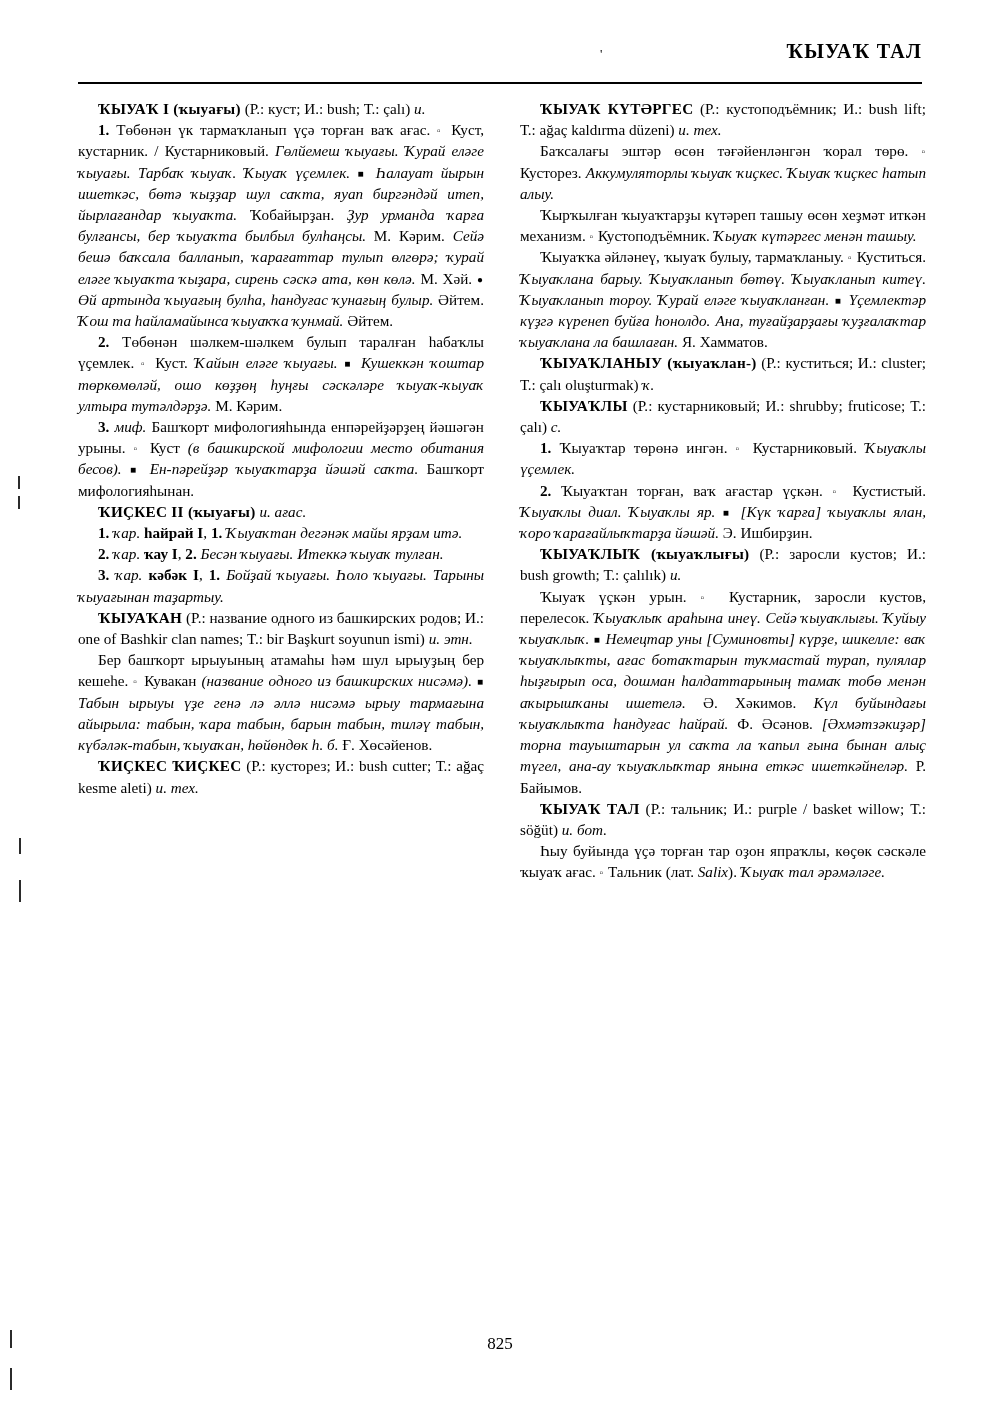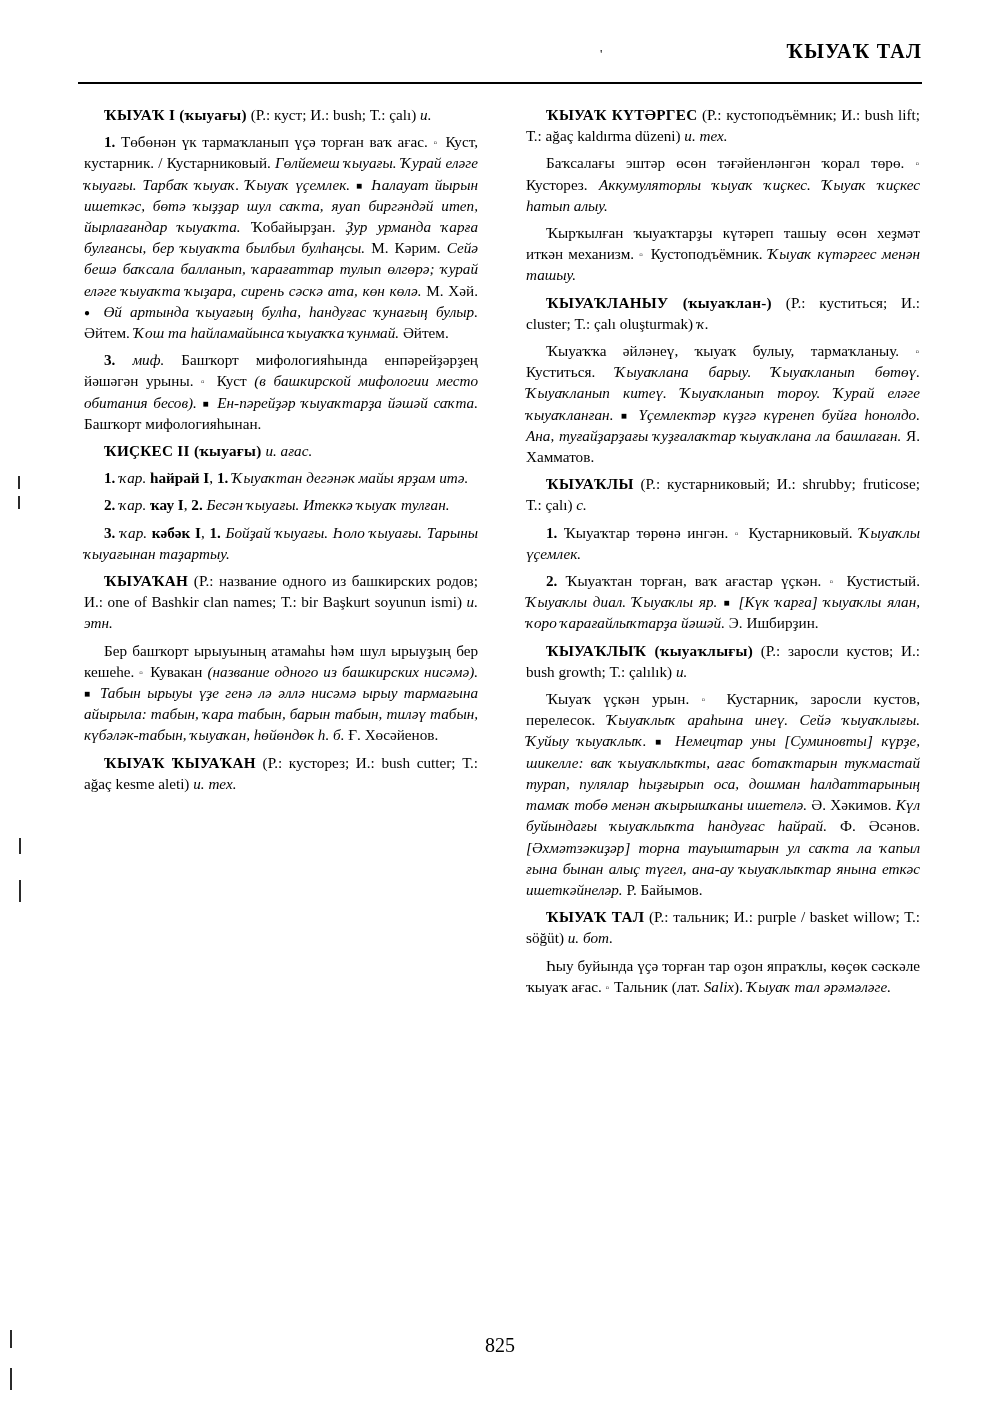--- a/index.html
+++ b/index.html
@@ -62,21 +62,21 @@
   }
   .col {
     width: 406px;
     font-size: 15.2px;
     line-height: 1.395;
     text-align: justify;
     text-justify: inter-word;
     hyphens: manual;
   }
   .p {
-    margin: 6px;
+    margin: 0;
     text-indent: 20px;
   }
   .hw {
     font-weight: bold;
     font-family: "Liberation Serif", serif;
     letter-spacing: 0.3px;
   }
   .it {
     font-style: italic;
   }
@@ -92,21 +92,21 @@
     font-size: 10px;
     vertical-align: 1px;
     letter-spacing: 1px;
   }
   .pagenum {
     position: absolute;
     top: 1334px;
     left: 0;
     width: 1000px;
     text-align: center;
-    font-size: 20px;
+    font-size: 17px;
     font-family: "Liberation Serif", serif;
   }
   .scan-mark {
     position: absolute;
     background: #2b2b2b;
   }
   .m1 { left: 18px; top: 476px; width: 2px; height: 13px; }
   .m2 { left: 18px; top: 496px; width: 2px; height: 13px; }
   .m3 { left: 19px; top: 838px; width: 2px; height: 16px; }
   .m4 { left: 19px; top: 880px; width: 2px; height: 22px; }
@@ -121,35 +121,36 @@
   <div class="header">
     <span class="header-mark">'</span>
     <span class="header-title">ҠЫУАҠ ТАЛ</span>
   </div>
   <div class="header-rule"></div>
 
   <div class="columns">
     <div class="col" id="col-left">
         <p class="p"><span class="hw">ҠЫУАҠ I (ҡыуағы)</span> (Р.: куст; И.: bush; Т.: çalı) <span class="it">и.</span></p>
         <p class="p"><span class="b">1.</span> Төбөнән үк тармаҡланып үҫә торған ваҡ ағас. <span class="sq">▫</span> Куст, кустарник. / Кустарниковый. <span class="it">Гөлйемеш ҡыуағы. Ҡурай еләге ҡыуағы. Тарбаҡ ҡыуаҡ. Ҡыуаҡ үҫемлек.</span> <span class="sqf">■</span> <span class="it">Һалауат йырын ишеткәс, бөтә ҡыҙҙар шул саҡта, яуап биргәндәй итеп, йырлағандар ҡыуаҡта.</span> Ҡобайырҙан. <span class="it">Ҙур урманда ҡарға булғансы, бер ҡыуаҡта былбыл булһаңсы.</span> М. Кәрим. <span class="it">Сейә бешә баҡсала балланып, ҡарағаттар тулып өлгөрә; ҡурай еләге ҡыуаҡта ҡыҙара, сирень сәскә ата, көн көлә.</span> М. Хәй. <span class="sqf">●</span> <span class="it">Өй артында ҡыуағың булһа, һандуғас ҡунағың булыр.</span> Әйтем. <span class="it">Ҡош та һайламайынса ҡыуаҡҡа ҡунмай.</span> Әйтем.</p>
+        <p class="p"><span class="b">2.</span> Төбөнән шәлкем-шәлкем булып таралған һабаҡлы үҫемлек. <span class="sq">▫</span> Куст. <span class="it">Ҡайын еләге ҡыуағы.</span> <span class="sqf">■</span> <span class="it">Кушеккән ҡоштар төркөмөләй, ошо көҙҙөң һуңғы сәскәләре ҡыуаҡ-ҡыуаҡ ултыра тутәлдәрҙә.</span> М. Кәрим.</p>
         <p class="p"><span class="b">3.</span> <span class="it">миф.</span> Башҡорт мифологияһында енпәрейҙәрҙең йәшәгән урыны. <span class="sq">▫</span> Куст <span class="it">(в башкирской мифологии место обитания бесов).</span> <span class="sqf">■</span> <span class="it">Ен-пәрейҙәр ҡыуаҡтарҙа йәшәй саҡта.</span> Башҡорт мифологияһынан.</p>
         <p class="p"><span class="hw">ҠИҪКЕС II (ҡыуағы)</span> <span class="it">и. ағас.</span></p>
         <p class="p"><span class="b">1.</span> <span class="it">ҡар.</span> <span class="b">һайрай I</span>, <span class="b">1.</span> <span class="it">Ҡыуаҡтан дегәнәк майы ярҙам итә.</span></p>
         <p class="p"><span class="b">2.</span> <span class="it">ҡар.</span> <span class="b">ҡау I</span>, <span class="b">2.</span> <span class="it">Бесән ҡыуағы. Итеккә ҡыуаҡ тулған.</span></p>
         <p class="p"><span class="b">3.</span> <span class="it">ҡар.</span> <span class="b">кәбәк I</span>, <span class="b">1.</span> <span class="it">Бойҙай ҡыуағы. Һоло ҡыуағы. Тарыны ҡыуағынан таҙартыу.</span></p>
         <p class="p"><span class="hw">ҠЫУАҠАН</span> (Р.: название одного из башкирских родов; И.: one of Bashkir clan names; Т.: bir Başkurt soyunun ismi) <span class="it">и. этн.</span></p>
         <p class="p">Бер башҡорт ырыуының атамаһы һәм шул ырыуҙың бер кешеһе. <span class="sq">▫</span> Кувакан <span class="it">(название одного из башкирских нисәмә).</span> <span class="sqf">■</span> <span class="it">Табын ырыуы үҙе генә лә әллә нисәмә ырыу тармағына айырыла: табын, ҡара табын, барын табын, тиләү табын, күбәләк-табын, ҡыуаҡан, һөйөндөк һ. б.</span> Ғ. Хөсәйенов.</p>
-        <p class="p"><span class="hw">ҠЫУАҠ ҠЫУАҠАН</span> (Р.: кусторез; И.: bush cutter; Т.: ağaç kesme aleti) <span class="it">и. тех.</span></p>
+        <p class="p"><span class="hw">ҠИҪКЕС ҠИҪКЕС</span> (Р.: кусторез; И.: bush cutter; Т.: ağaç kesme aleti) <span class="it">и. тех.</span></p>
       </div>
     <div class="col" id="col-right">
         <p class="p"><span class="hw">ҠЫУАҠ КҮТӘРГЕС</span> (Р.: кустоподъёмник; И.: bush lift; Т.: ağaç kaldırma düzeni) <span class="it">и. тех.</span></p>
         <p class="p">Баҡсалағы эштәр өсөн тәғәйенләнгән ҡорал төрө. <span class="sq">▫</span> Кусторез. <span class="it">Аккумуляторлы ҡыуаҡ ҡиҫкес. Ҡыуаҡ ҡиҫкес һатып алыу.</span></p>
         <p class="p">Ҡырҡылған ҡыуаҡтарҙы күтәреп ташыу өсөн хеҙмәт иткән механизм. <span class="sq">▫</span> Кустоподъёмник. <span class="it">Ҡыуаҡ күтәргес менән ташыу.</span></p>
+        <p class="p">Ҡыуаҡҡа әйләнеү, ҡыуаҡ булыу, тармаҡланыу. <span class="sq">▫</span> Куститься. <span class="it">Ҡыуаҡлана барыу. Ҡыуаҡланып бөтөү. Ҡыуаҡланып китеү. Ҡыуаҡланып тороу. Ҡурай еләге ҡыуаҡланған.</span> <span class="sqf">■</span> <span class="it">Үҫемлектәр күҙгә күренеп буйға һонолдо. Ана, туғайҙарҙағы ҡуҙғалаҡтар ҡыуаҡлана ла башлаған.</span> Я. Хамматов.</p>
         <p class="p"><span class="hw">ҠЫУАҠЛАНЫУ (ҡыуаҡлан-)</span> (Р.: куститься; И.: cluster; Т.: çalı oluşturmak) <span class="it">ҡ.</span></p>
-        <p class="p">Ҡыуаҡҡа әйләнеү, ҡыуаҡ булыу, тармаҡланыу. <span class="sq">▫</span> Куститься. <span class="it">Ҡыуаҡлана барыу. Ҡыуаҡланып бөтөү. Ҡыуаҡланып китеү. Ҡыуаҡланып тороу. Ҡурай еләге ҡыуаҡланған.</span> <span class="sqf">■</span> <span class="it">Үҫемлектәр күҙгә күренеп буйға һонолдо. Ана, туғайҙарҙағы ҡуҙғалаҡтар ҡыуаҡлана ла башлаған.</span> Я. Хамматов.</p>
         <p class="p"><span class="hw">ҠЫУАҠЛЫ</span> (Р.: кустарниковый; И.: shrubby; fruticose; Т.: çalı) <span class="it">с.</span></p>
         <p class="p"><span class="b">1.</span> Ҡыуаҡтар төрөнә ингән. <span class="sq">▫</span> Кустарниковый. <span class="it">Ҡыуаҡлы үҫемлек.</span></p>
         <p class="p"><span class="b">2.</span> Ҡыуаҡтан торған, ваҡ ағастар үҫкән. <span class="sq">▫</span> Кустистый. <span class="it">Ҡыуаҡлы диал. Ҡыуаҡлы яр.</span> <span class="sqf">■</span> <span class="it">[Күк ҡарға] ҡыуаҡлы ялан, ҡоро ҡарағайлыҡтарҙа йәшәй.</span> Э. Ишбирҙин.</p>
         <p class="p"><span class="hw">ҠЫУАҠЛЫҠ (ҡыуаҡлығы)</span> (Р.: заросли кустов; И.: bush growth; Т.: çalılık) <span class="it">и.</span></p>
         <p class="p">Ҡыуаҡ үҫкән урын. <span class="sq">▫</span> Кустарник, заросли кустов, перелесок. <span class="it">Ҡыуаҡлыҡ араһына инеү. Сейә ҡыуаҡлығы. Ҡуйыу ҡыуаҡлыҡ.</span> <span class="sqf">■</span> <span class="it">Немецтар уны [Суминовты] күрҙе, шикелле: ваҡ ҡыуаҡлыҡты, ағас ботаҡтарын туҡмастай турап, пулялар һыҙғырып оса, дошман һалдаттарының тамаҡ тобө менән аҡырышҡаны ишетелә.</span> Ә. Хәкимов. <span class="it">Күл буйындағы ҡыуаҡлыҡта һандуғас һайрай.</span> Ф. Әсәнов. <span class="it">[Әхмәтзәкиҙәр] торна тауыштарын ул саҡта ла ҡапыл ғына бынан алыҫ түгел, ана-ау ҡыуаҡлыҡтар янына еткәс ишеткәйнеләр.</span> Р. Байымов.</p>
         <p class="p"><span class="hw">ҠЫУАҠ ТАЛ</span> (Р.: тальник; И.: purple / basket willow; Т.: söğüt) <span class="it">и. бот.</span></p>
         <p class="p">Һыу буйында үҫә торған тар оҙон япраҡлы, көҫөк сәскәле ҡыуаҡ ағас. <span class="sq">▫</span> Тальник (лат. <span class="it">Salix</span>). <span class="it">Ҡыуаҡ тал әрәмәләге.</span></p>
       </div>
   </div>
 

